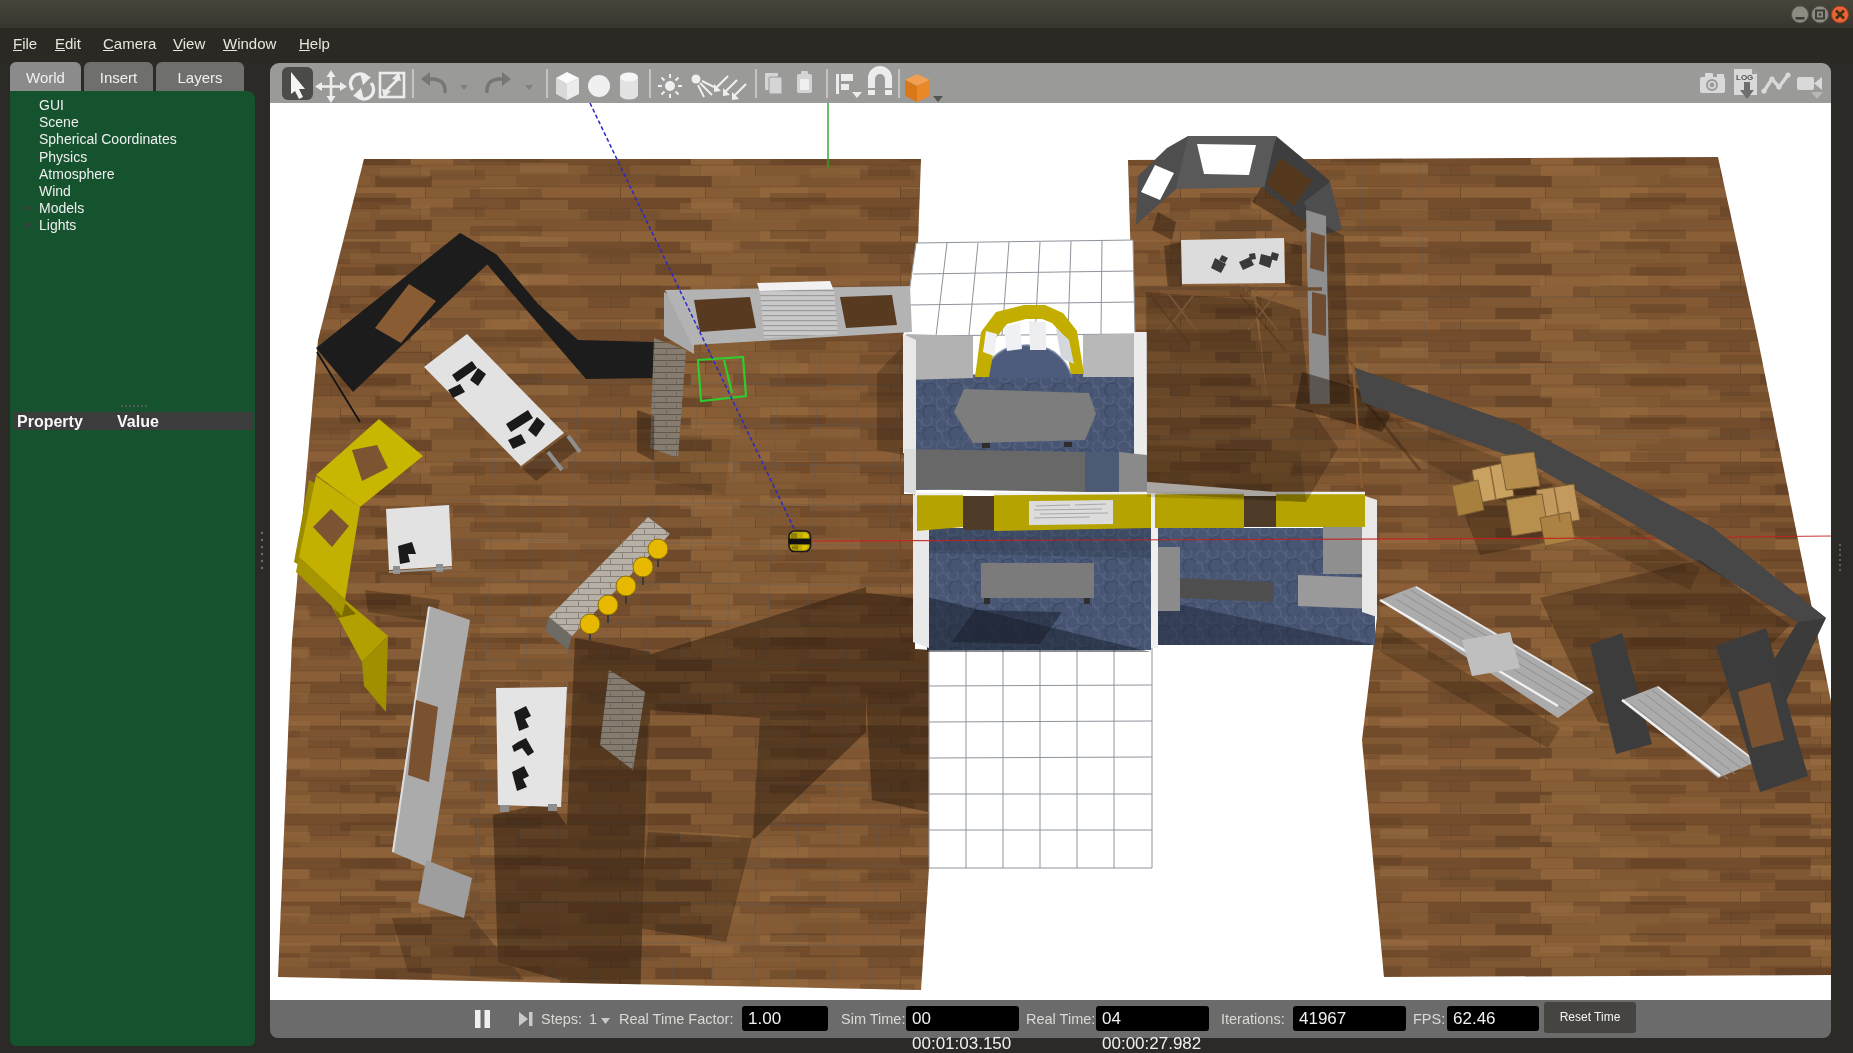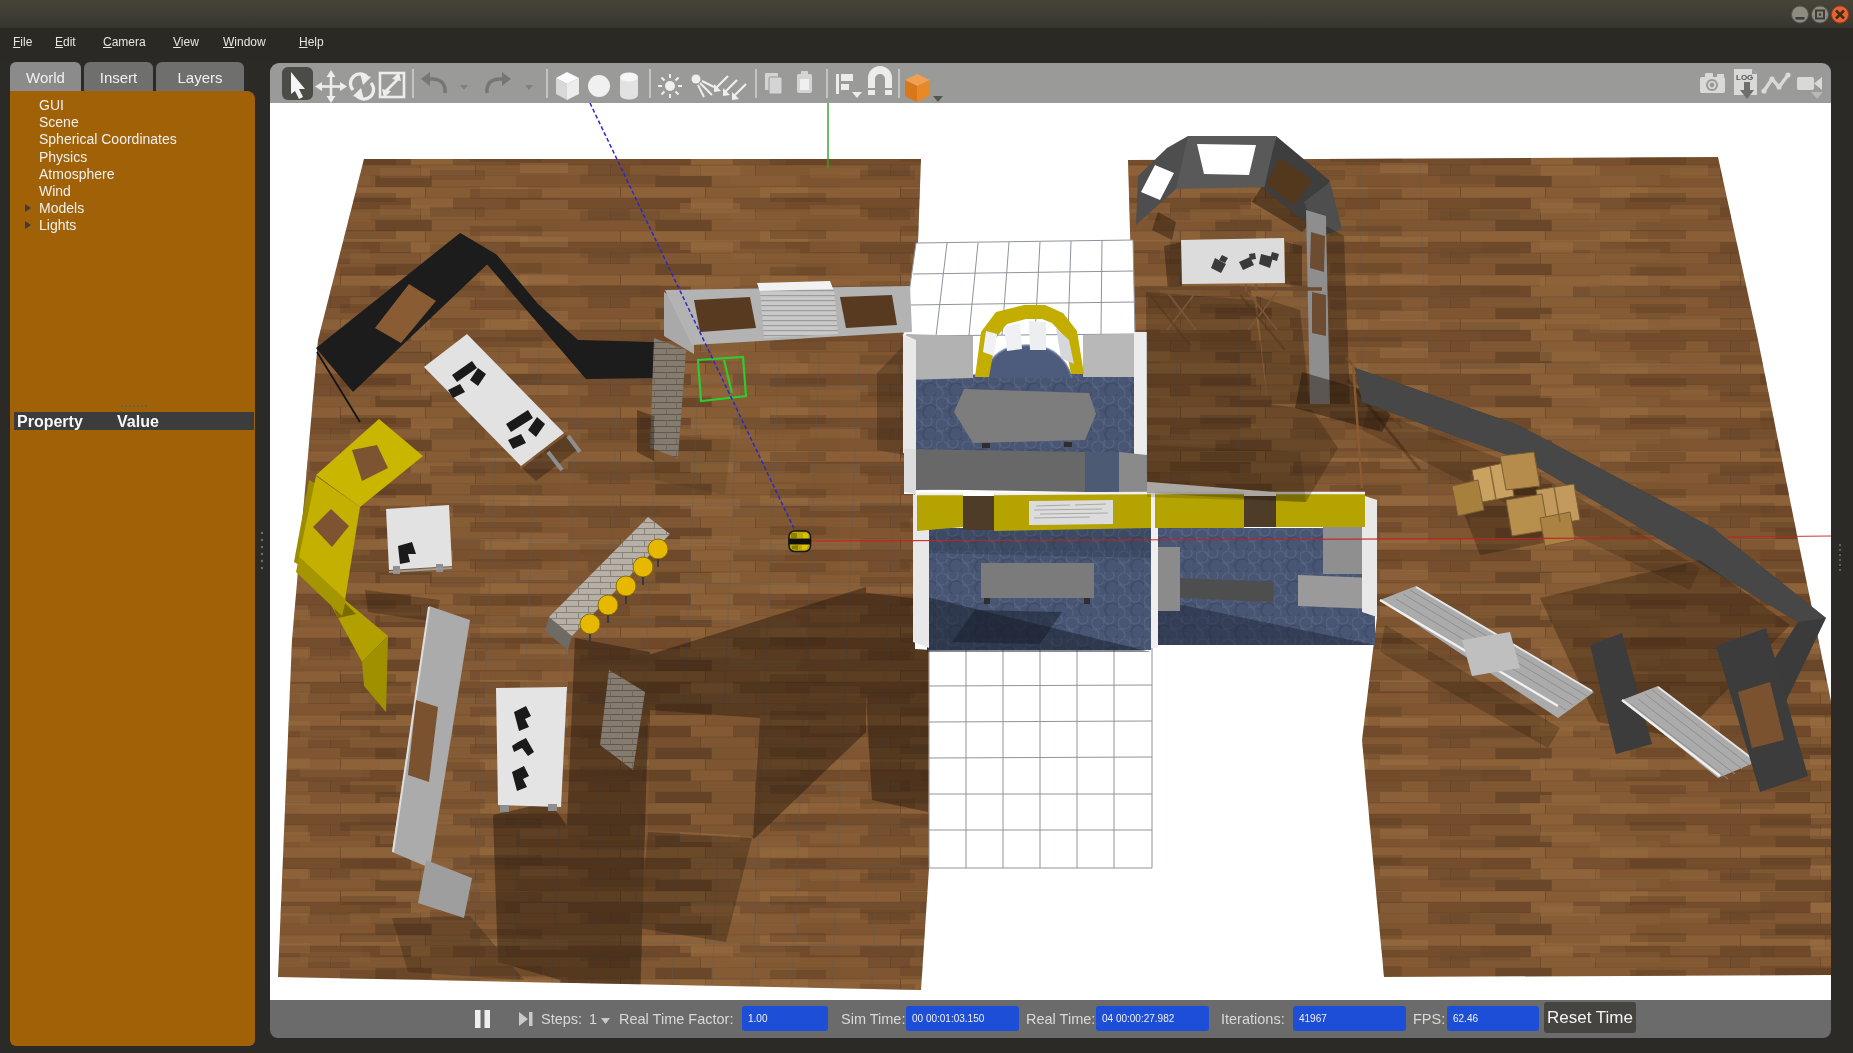--- a/index.html
+++ b/index.html
@@ -1,30 +1,30 @@
 <!DOCTYPE html>
 <html><head><meta charset="utf-8"><style>
 html,body{margin:0;padding:0}
 body{width:1853px;height:1053px;background:#2b2a26;font-family:"Liberation Sans",sans-serif;overflow:hidden;position:relative}
 .abs{position:absolute}
 #titlebar{left:0;top:0;width:1853px;height:28px;background:linear-gradient(#474439,#37352e);}
 #titlebar .t{position:absolute;left:0;right:0;top:5px;text-align:center;color:#dcd8cf;font-size:15px;font-weight:bold}
-#menubar{left:0;top:28px;width:1853px;height:34px;background:#2a2924;color:#e9e5dd;font-size:12px}
+#menubar{left:0;top:28px;width:1853px;height:34px;background:#2a2924;color:#e9e5dd;font-size:15px}
 #menubar span{position:absolute;top:7px}
-#leftpanel{left:10px;top:91px;width:245px;height:955px;background:#a16207;border-radius:0 8px 6px 6px}
+#leftpanel{left:10px;top:91px;width:245px;height:955px;background:#14532d;border-radius:0 8px 6px 6px}
 .tab{position:absolute;top:62px;height:29px;border-radius:6px 6px 0 0;color:#f0f0f0;font-size:15px;text-align:center;line-height:31px}
 #tree{position:absolute;left:0px;top:6px;color:#efefef;font-size:14px;line-height:17.2px}
 #tree div{padding-left:29px;position:relative}
 .arr{position:absolute;left:15px;top:4px;width:0;height:0;border-left:6px solid #3c3c3c;border-top:4.5px solid transparent;border-bottom:4.5px solid transparent}
 #prophdr{left:14px;top:412px;width:240px;height:18px;background:#3c3c3c;color:#f7f7f7;font-size:16px;font-weight:bold}
 #toolbar{left:270px;top:63px;width:1561px;height:40px;background:#9a9a98;border-radius:9px 9px 0 0}
 #botbar{left:270px;top:1000px;width:1561px;height:38px;background:#6b6b6b;border-radius:0 0 8px 8px;color:#dbd9d5;font-size:14.5px}
 #botbar .lb{position:absolute;top:11px}
-.fld{position:absolute;top:6px;height:25px;background:#1d4ed8;border-radius:3px;color:#f0f0f0;font-size:10px;line-height:25px;padding-left:6px;box-sizing:border-box}
-#resetbtn{position:absolute;left:1274px;top:2px;width:92px;height:31px;background:#454440;border-radius:3px;color:#f4f4f4;text-align:center;line-height:31px;font-size:17px}
+.fld{position:absolute;top:6px;height:25px;background:#000000;border-radius:3px;color:#f0f0f0;font-size:17px;line-height:25px;padding-left:6px;box-sizing:border-box}
+#resetbtn{position:absolute;left:1274px;top:2px;width:92px;height:31px;background:#454440;border-radius:3px;color:#f4f4f4;text-align:center;line-height:31px;font-size:12px}
 u{text-decoration:underline}
 </style></head>
 <body>
 <svg id="scene" class="abs" style="left:270px;top:103px" width="1561" height="897" viewBox="270 103 1561 897">
 <defs>
 <pattern id="wd" width="280" height="44" patternUnits="userSpaceOnUse">
 <rect width="280" height="44" fill="#7d5531"></rect>
 <rect x="0" y="0" width="95" height="11" fill="#7f5631"></rect>
         <rect x="96" y="0" width="55" height="11" fill="#795230"></rect>
         <rect x="152" y="0" width="84" height="11" fill="#845b34"></rect>

